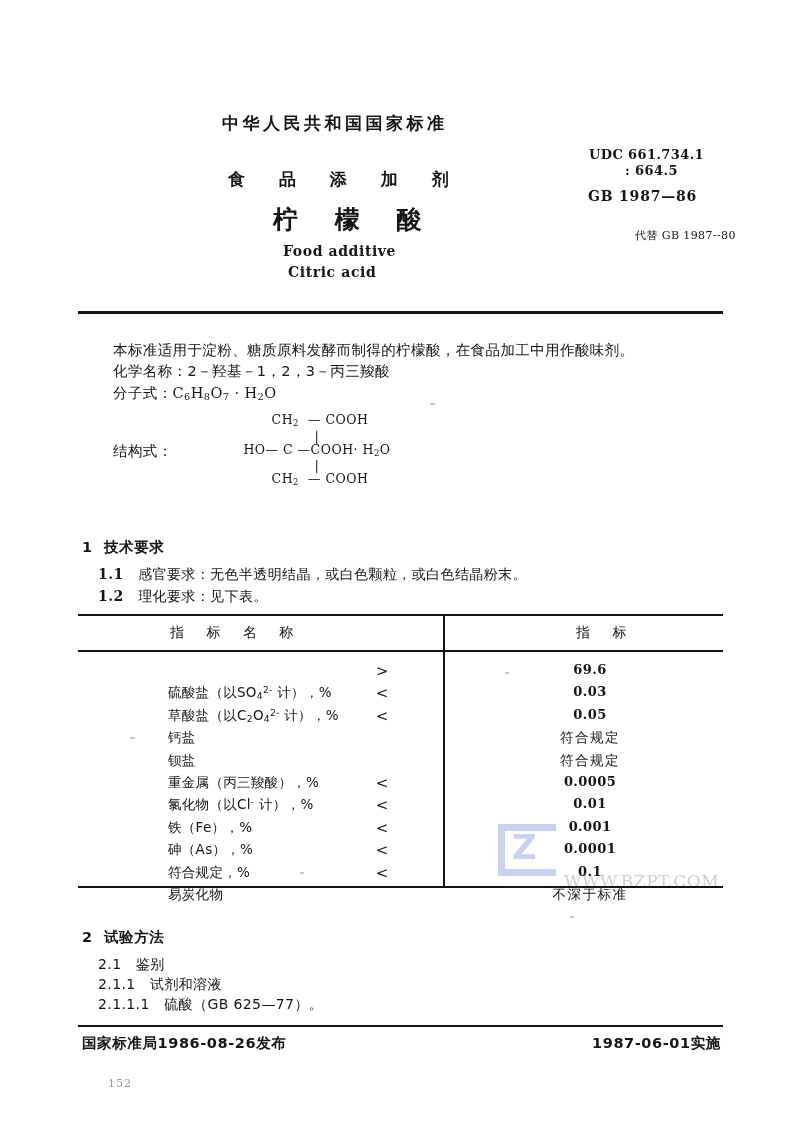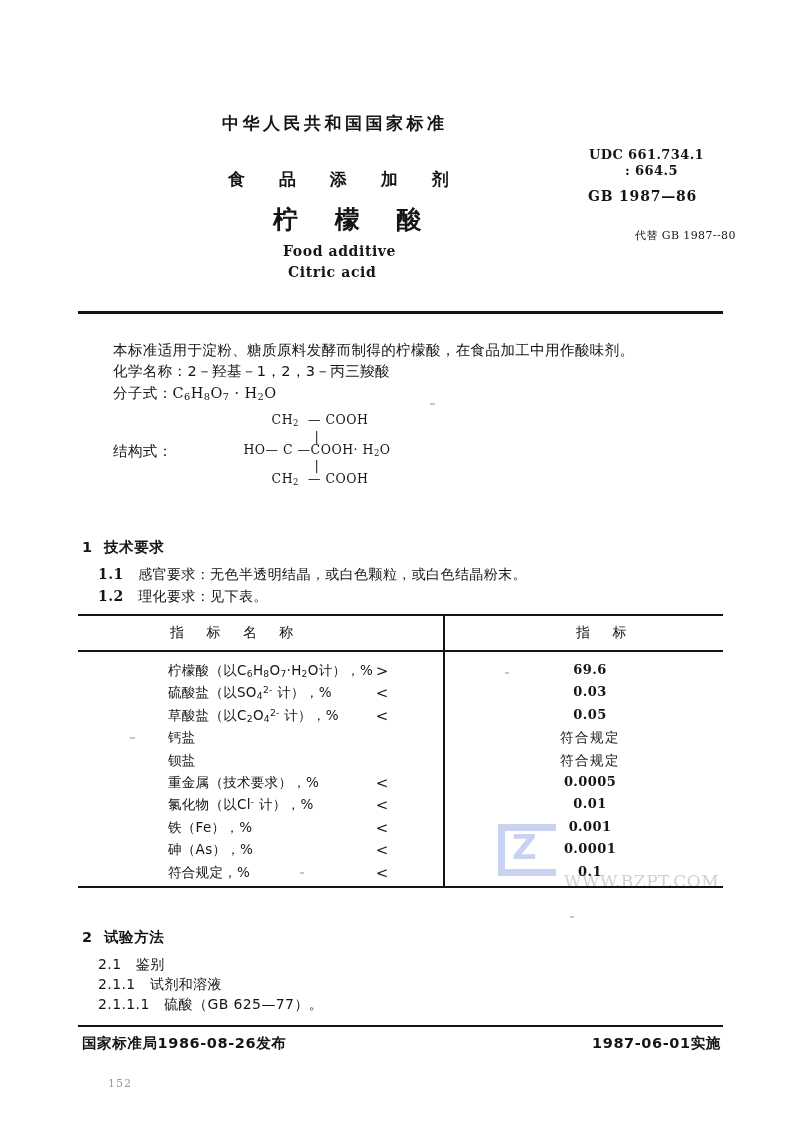--- a/index.html
+++ b/index.html
@@ -354,21 +354,20 @@
     <div class="rule" id="rule-tbl-2"></div>
     <div class="rule" id="rule-tbl-3"></div>
     <div class="rule" id="tbl-vert"></div>
 
     <div class="abs" id="th-name">指 标 名 称</div>
     <div class="abs" id="th-value">指 标</div>
 
     <div id="tbl-rows">
 
       <div class="trow">
-        <span class="t-name">柠檬酸（以C<sub>6</sub>H<sub>8</sub>O<sub>7</sub>·H<sub>2</sub>O计），%</span>
         <span class="t-op">&gt;</span>
         <span class="t-val">69.6</span>
       </div>
 
       <div class="trow">
         <span class="t-name">硫酸盐（以SO<sub>4</sub><sup>2-</sup> 计），%</span>
         <span class="t-op">&lt;</span>
         <span class="t-val">0.03</span>
       </div>
 
@@ -384,21 +383,21 @@
         <span class="t-val cn">符合规定</span>
       </div>
 
       <div class="trow">
         <span class="t-name">钡盐</span>
         <span class="t-op"></span>
         <span class="t-val cn">符合规定</span>
       </div>
 
       <div class="trow">
-        <span class="t-name">重金属（技术要求），%</span>
+        <span class="t-name">重金属（丙三羧酸），%</span>
         <span class="t-op">&lt;</span>
         <span class="t-val">0.0005</span>
       </div>
 
       <div class="trow">
         <span class="t-name">氯化物（以Cl<sup>-</sup> 计），%</span>
         <span class="t-op">&lt;</span>
         <span class="t-val">0.01</span>
       </div>
 
@@ -413,20 +412,25 @@
         <span class="t-op">&lt;</span>
         <span class="t-val">0.0001</span>
       </div>
 
       <div class="trow">
         <span class="t-name">符合规定，%</span>
         <span class="t-op">&lt;</span>
         <span class="t-val">0.1</span>
       </div>
 
+      <div class="trow">
+        <span class="t-name">易炭化物</span>
+        <span class="t-op"></span>
+        <span class="t-val cn">不深于标准</span>
+      </div>
     </div>
 
     <div class="abs sec-h" id="h-2">
       <span>2</span>&nbsp;&nbsp;<span>试验方法</span>
     </div>
     <div class="abs sub-h" id="h-2-1">2.1　鉴别</div>
     <div class="abs sub-h" id="h-2-1-1">2.1.1　试剂和溶液</div>
     <div class="abs sub-h" id="h-2-1-1-1">2.1.1.1　硫酸（GB 625—77）。</div>
 
     <div class="rule" id="rule-foot"></div>

